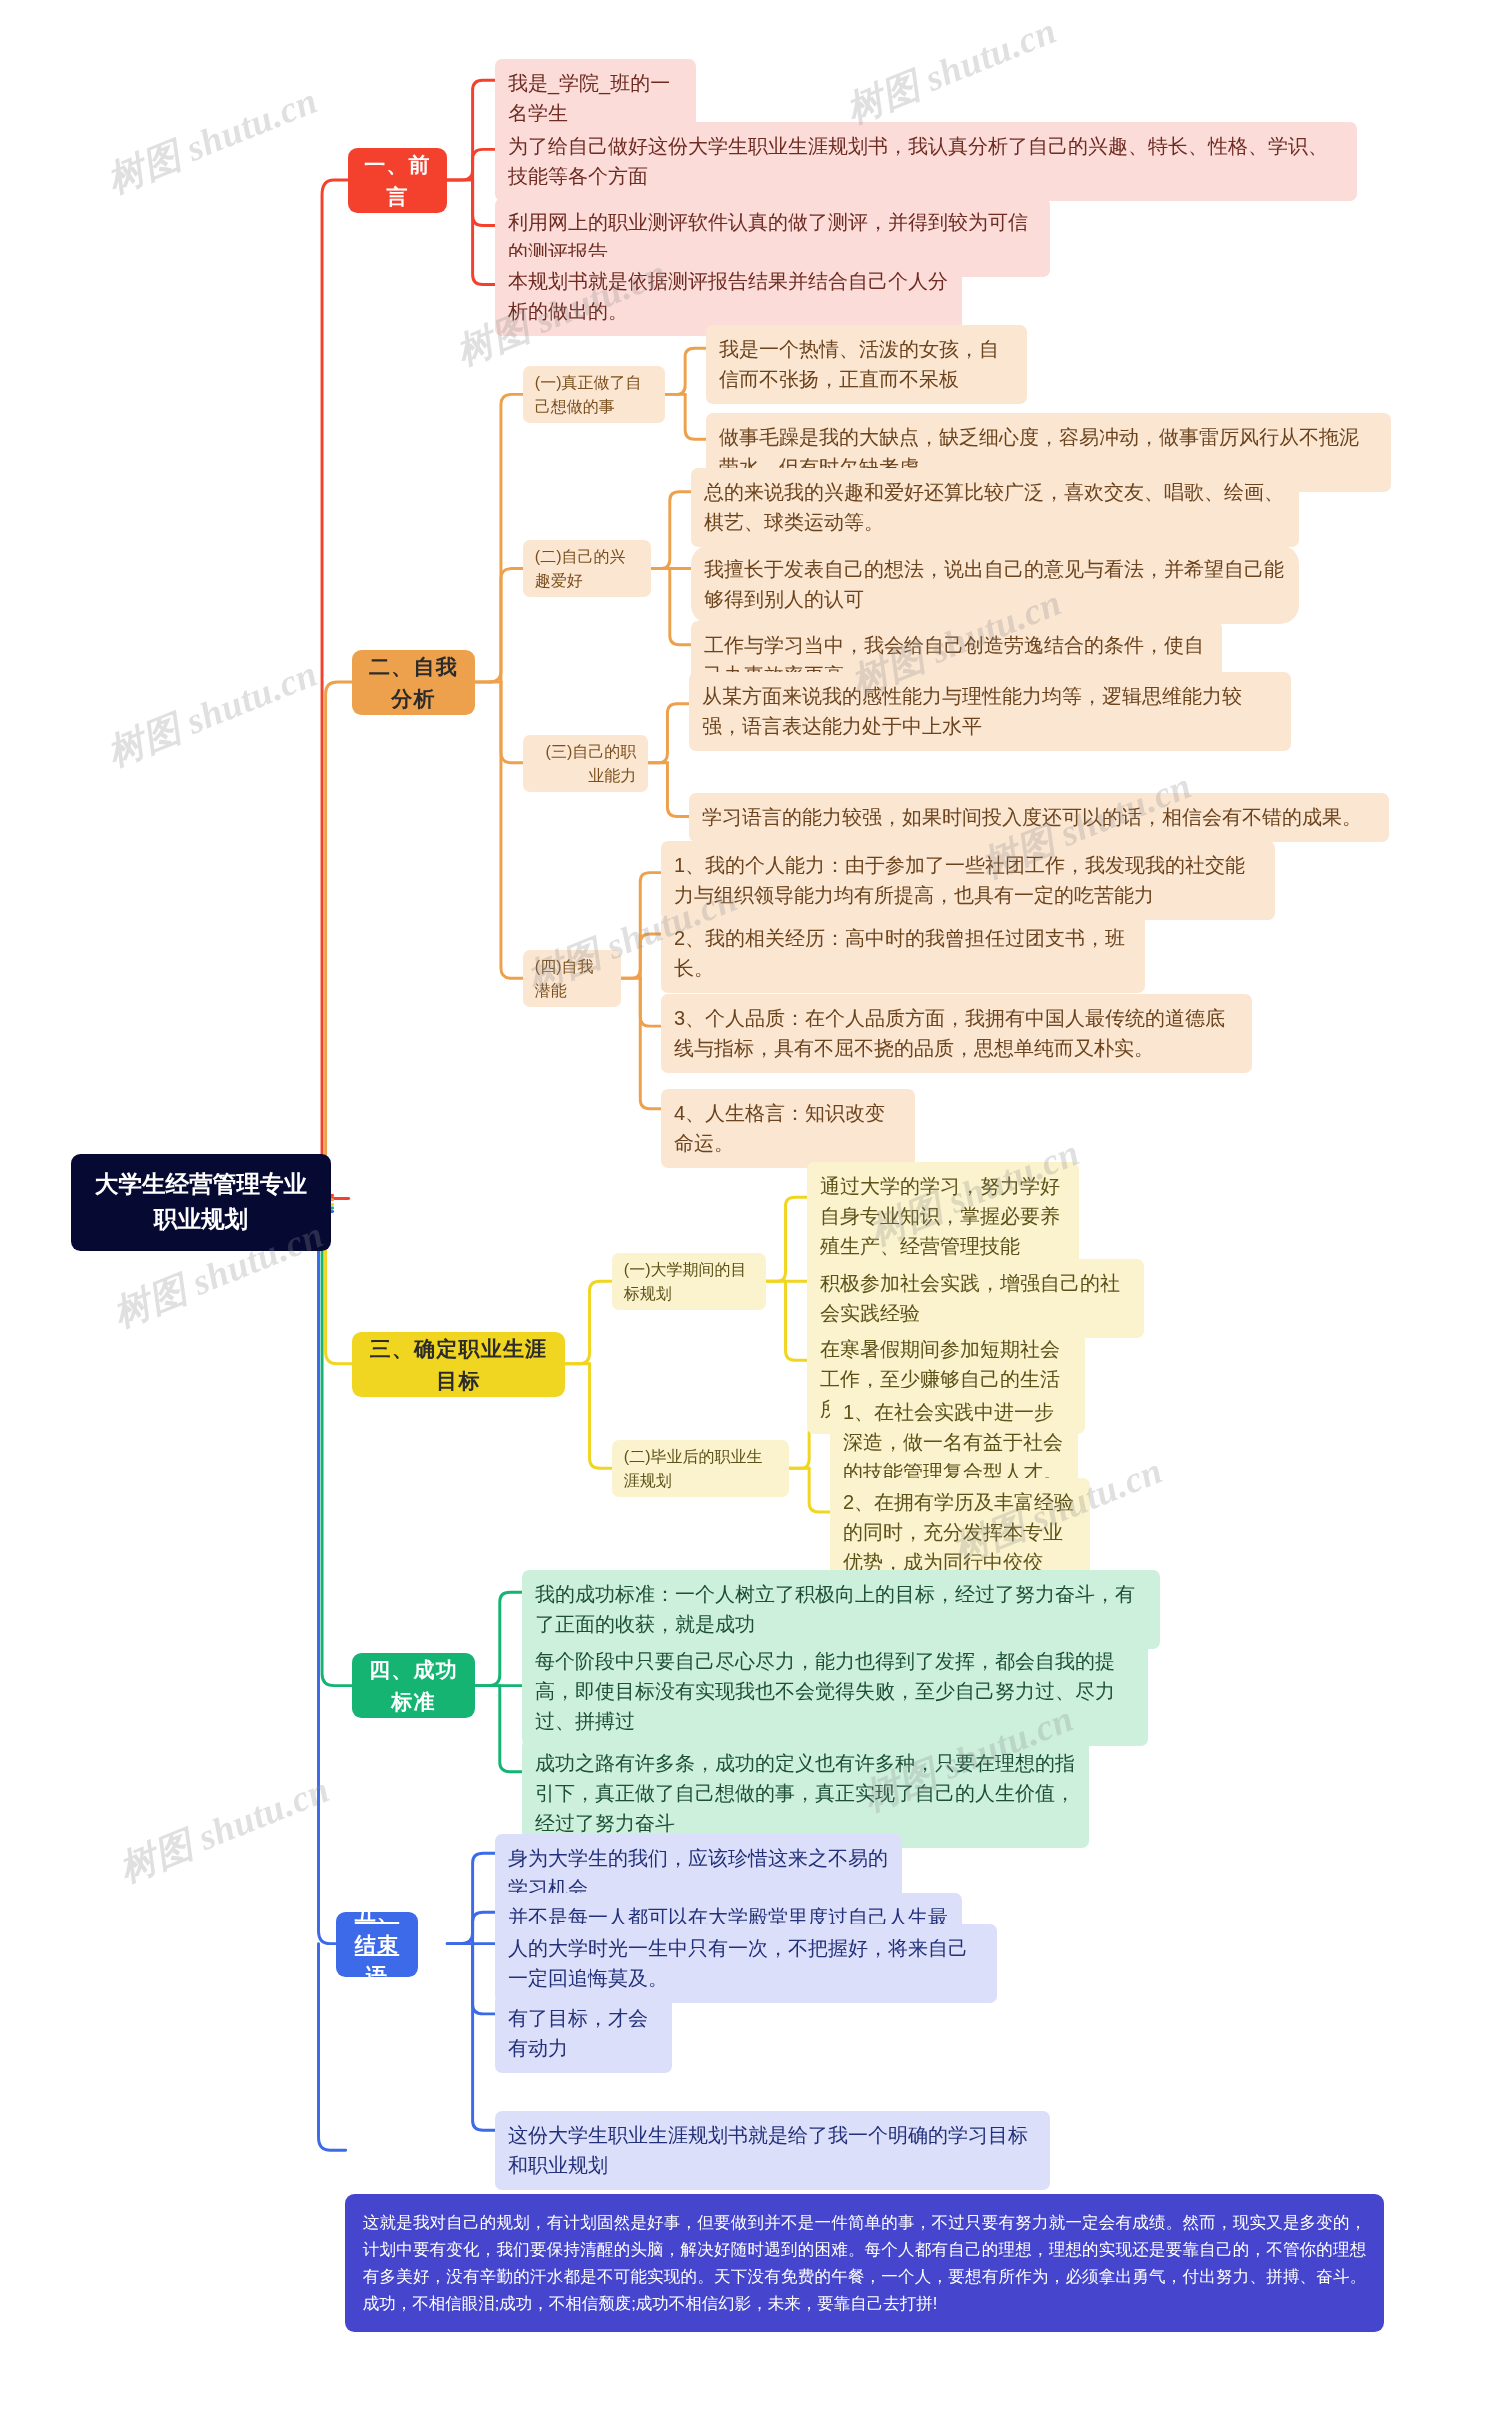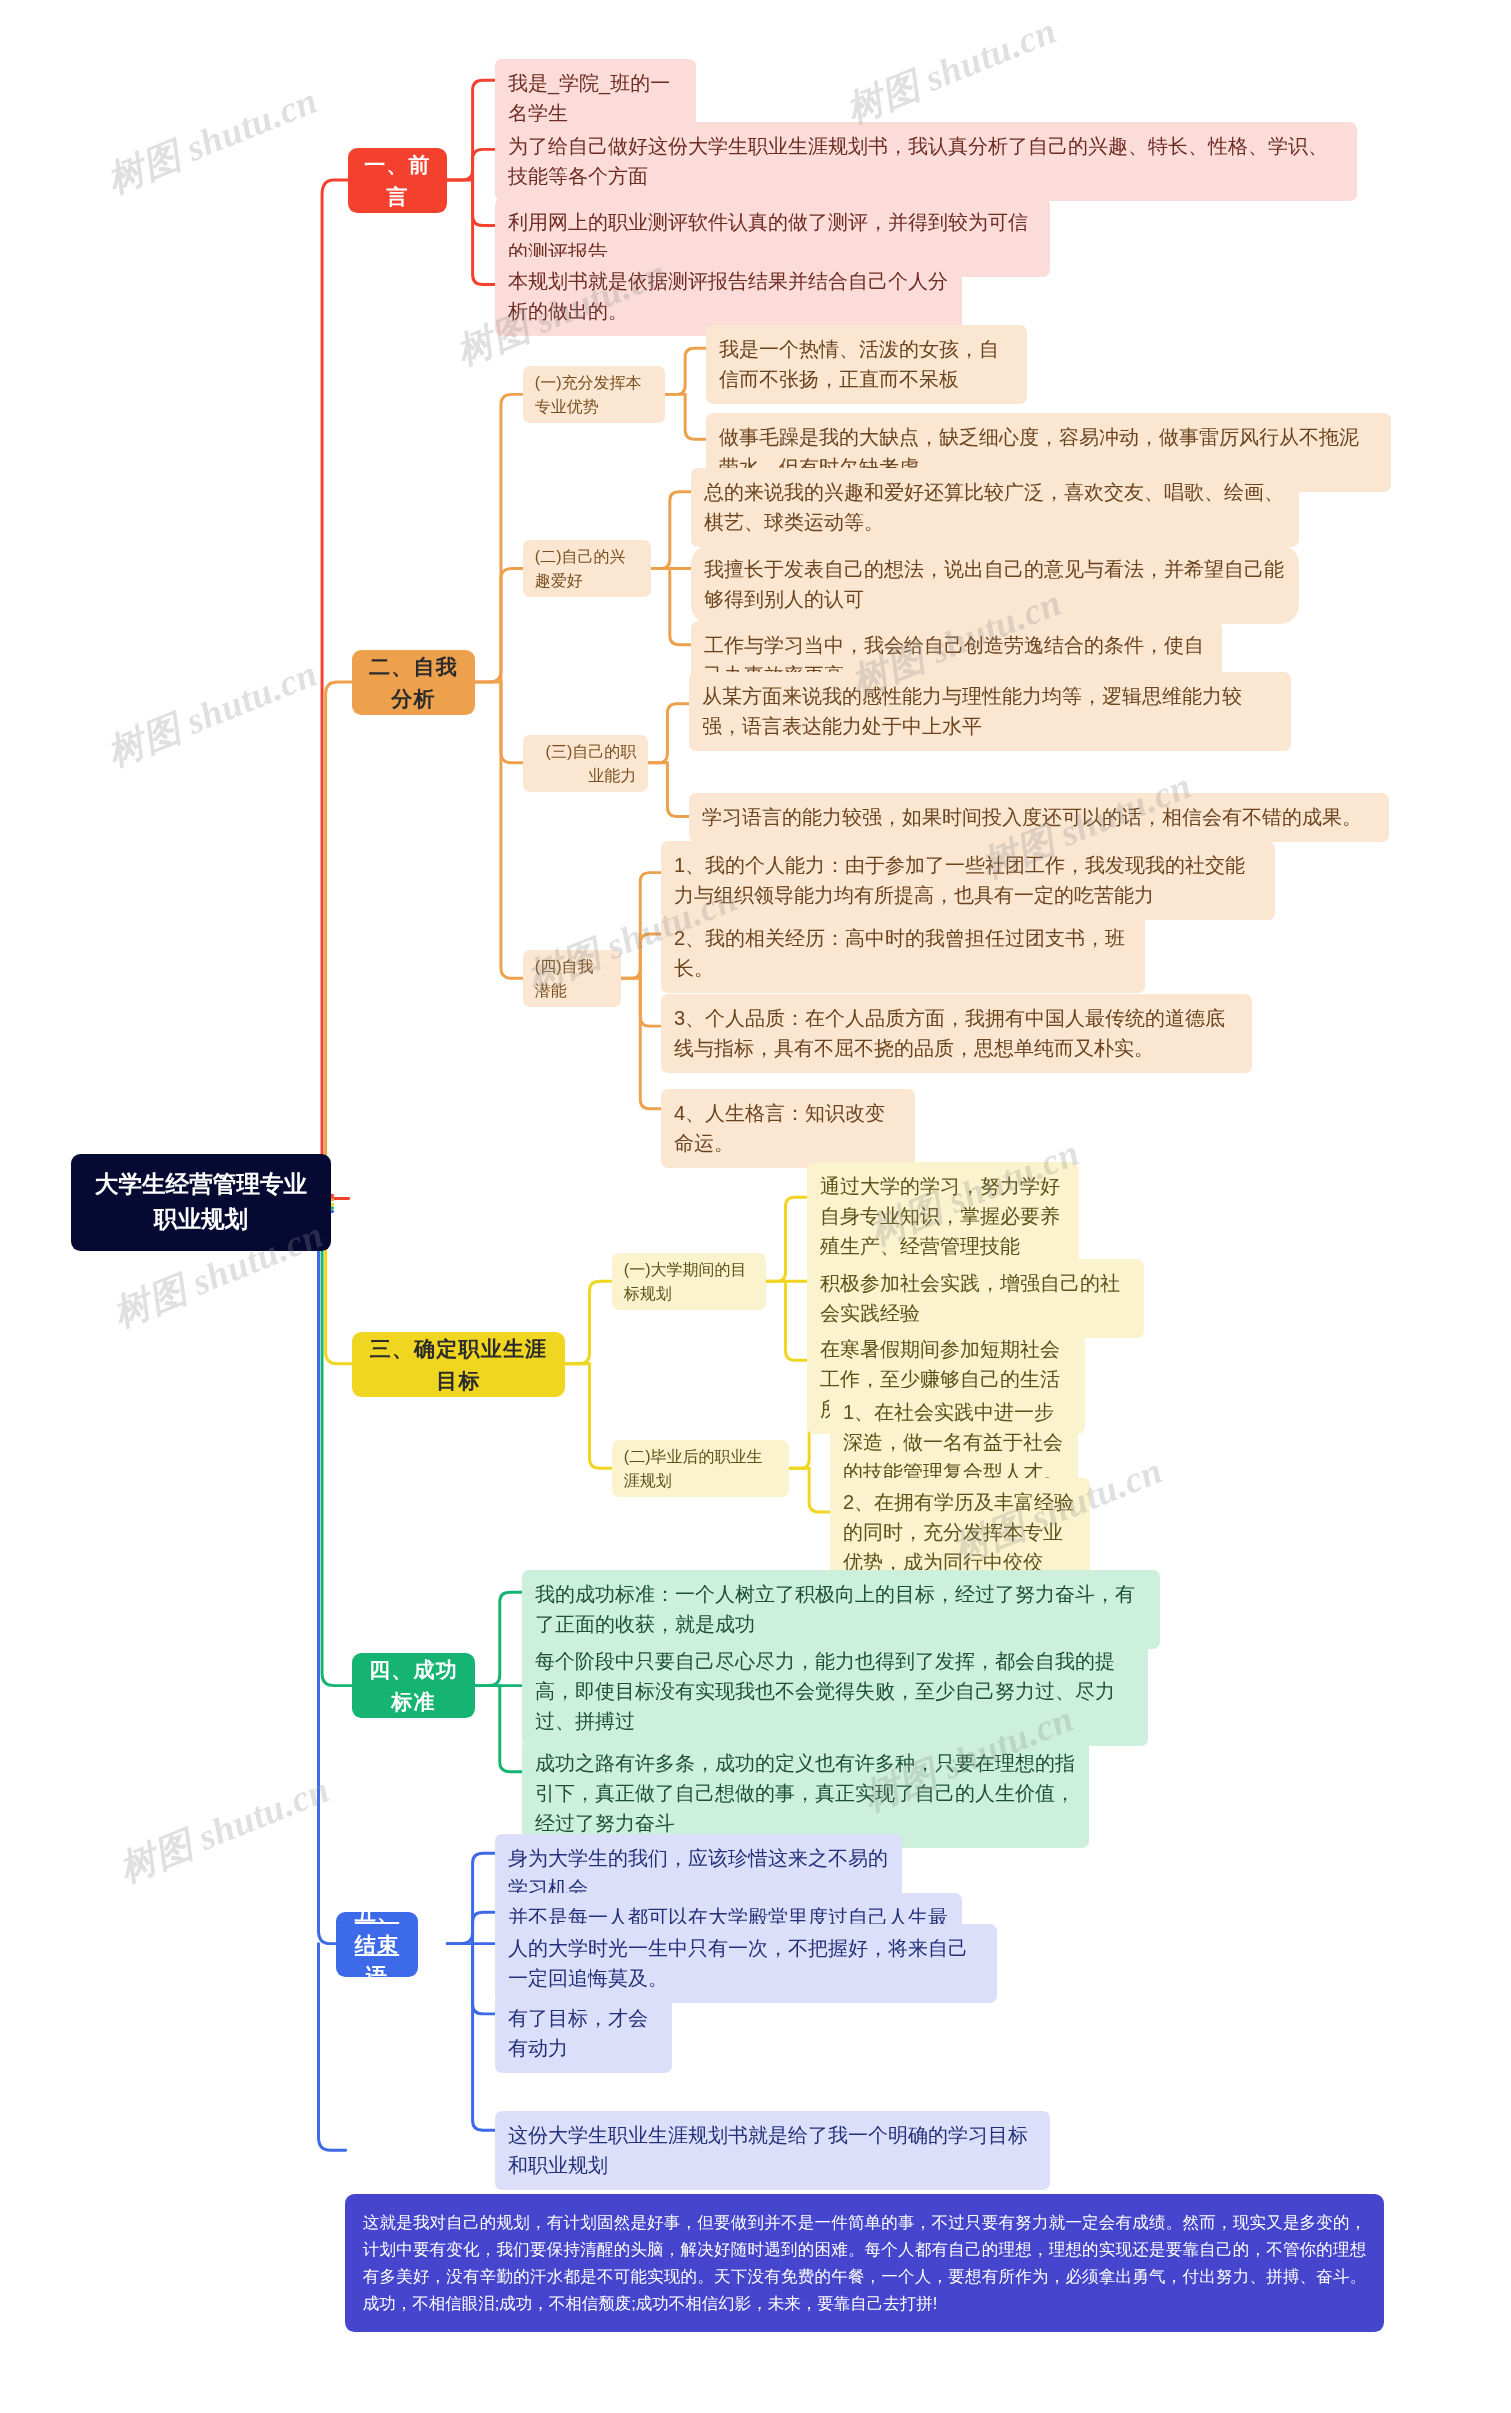--- a/index.html
+++ b/index.html
@@ -237,21 +237,21 @@
   </div>
   <div class="node leaf leaf-red" style="left:495px; top:257px; width:467px;">
     <span class="txt">本规划书就是依据测评报告结果并结合自己个人分析的做出的。</span>
   </div>
 
   <div class="node sec sec-2" style="left:352px; top:650px; width:123px; height:65px;">
     <span class="txt">二、自我分析</span>
   </div>
 
   <div class="node grp grp-orange" style="left:523px; top:366px; width:142px; height:57px;">
-    <span class="txt">(一)充分发挥本专业优势</span>
+    <span class="txt">(一)真正做了自己想做的事</span>
   </div>
   <div class="node leaf leaf-orange" style="left:706px; top:325px; width:321px;">
     <span class="txt">我是一个热情、活泼的女孩，自信而不张扬，正直而不呆板</span>
   </div>
   <div class="node leaf leaf-orange" style="left:706px; top:413px; width:685px;">
     <span class="txt">做事毛躁是我的大缺点，缺乏细心度，容易冲动，做事雷厉风行从不拖泥带水，但有时欠缺考虑。</span>
   </div>
 
   <div class="node grp grp-orange" style="left:523px; top:540px; width:128px; height:57px;">
     <span class="txt">(二)自己的兴趣爱好</span>

